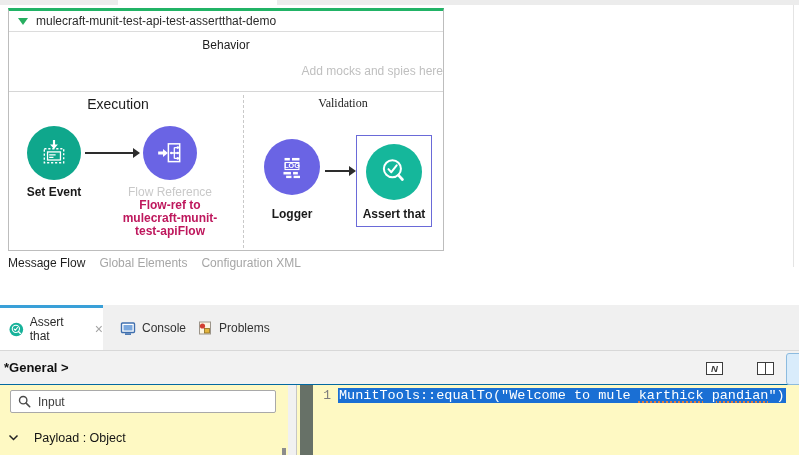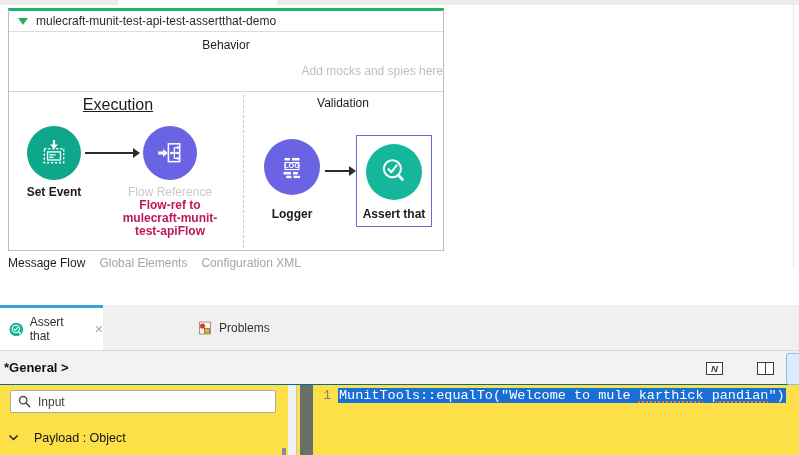--- a/index.html
+++ b/index.html
@@ -15,22 +15,22 @@
   .flow-box{position:absolute;left:8px;top:8px;width:436px;height:243px;box-sizing:border-box;
             background:#fff;border:1px solid #bdbdbd;border-top:3px solid #21b366;}
   .flow-title-row{position:absolute;left:0;top:0;width:100%;height:21px;box-sizing:border-box;
                   border-bottom:1px solid #dcdcdc;display:flex;align-items:center;padding-left:9px;}
   .collapse-tri{width:0;height:0;border-left:5px solid transparent;border-right:5px solid transparent;
                 border-top:7px solid #27ae60;}
   .flow-title{margin-left:8px;font-size:12px;color:#2b2b2b;}
   .behavior-label{position:absolute;top:27px;left:0;width:100%;text-align:center;font-size:12px;color:#1c1c1c;}
   .mocks-placeholder{position:absolute;top:53px;left:0;width:100%;text-align:right;font-size:12px;color:#bfbfbf;}
   .flow-divider{position:absolute;top:80px;left:0;width:100%;border-top:1px solid #d6d6d6;}
-  .exec-label{position:absolute;top:85px;left:0;width:218px;text-align:center;font-size:16px;color:#1c1c1c;text-decoration:underline;}
-  .valid-label{position:absolute;top:85px;left:234px;width:200px;text-align:center;font-size:12px;color:#1c1c1c;}
+  .exec-label{position:absolute;top:85px;left:0;width:218px;text-align:center;font-size:14px;color:#1c1c1c;}
+  .valid-label{position:absolute;top:85px;left:234px;width:200px;text-align:center;font-size:12px;color:#1c1c1c;font-family:Liberation Serif, serif;}
   .dashed-sep{position:absolute;top:84px;left:234px;width:0;height:153px;border-left:1px dashed #c9c9c9;}
 
   .node-circle{position:absolute;border-radius:50%;display:flex;align-items:center;justify-content:center;}
   .set-event{left:18px;top:115px;width:54px;height:54px;background:#0fa78c;}
   .flow-ref{left:134px;top:115px;width:54px;height:54px;background:#6a64e4;}
   .logger{left:255px;top:128px;width:56px;height:56px;background:#6a64e4;}
   .assert-sel{position:absolute;left:347px;top:124px;width:76px;height:92px;box-sizing:border-box;
               border:1px solid #6a6ad8;background:#fff;}
   .assert{left:357px;top:133px;width:56px;height:56px;background:#15b79b;}
   .node-label{position:absolute;font-size:12px;font-weight:600;color:#1a1a1a;text-align:center;}
@@ -65,21 +65,21 @@
                border-top:1px solid #d8d8d8;border-bottom:1px solid #0369a1;}
   .general-title{position:absolute;left:4px;top:9px;font-size:13px;font-weight:700;color:#111;}
   .n-icon{position:absolute;left:706px;top:11px;width:15px;height:11px;border:1.5px solid #3d3d3d;background:#fff;
           font-size:9.5px;font-weight:700;font-style:italic;color:#3d3d3d;display:flex;align-items:center;justify-content:center;}
   .split-icon{position:absolute;left:757px;top:11px;width:15px;height:11px;border:1.5px solid #3d3d3d;background:#fff;}
   .split-icon::after{content:"";position:absolute;left:6.5px;top:0;width:1.5px;height:100%;background:#3d3d3d;}
   .blue-btn{position:absolute;left:786px;top:2px;width:16px;height:30px;background:#d9ecfb;
             border:1px solid #8cbbdf;border-radius:3px;}
 
   
-  .content{position:absolute;left:0;top:385px;width:799px;height:70px;background:#fde047;}
+  .content{position:absolute;left:0;top:385px;width:799px;height:70px;background:#fef9c3;}
   .search-box{position:absolute;left:10px;top:5px;width:266px;height:23px;box-sizing:border-box;background:#fff;
               border:1px solid #a9a9a9;border-radius:2px;display:flex;align-items:center;gap:5px;padding-left:7px;}
   .search-input{border:none;outline:none;background:transparent;font-family:"Liberation Sans",sans-serif;
                 font-size:12px;color:#3c3c3c;width:210px;}
   .search-input::placeholder{color:#3c3c3c;opacity:1;}
   .payload-row{position:absolute;left:8px;top:46px;display:flex;align-items:center;gap:15px;
                font-size:12.5px;font-weight:500;color:#141414;}
   .mini-track{position:absolute;left:288px;top:0;width:8px;height:70px;background:#f1f1f1;}
   .mini-thumb{position:absolute;left:282px;top:63px;width:4px;height:7px;background:#8c8c8c;}
   .panel-border{position:absolute;left:296px;top:0;width:1px;height:70px;background:#c6c6c6;}
@@ -181,20 +181,28 @@
     <div class="view-tab active-tab">
       <svg width="15" height="15" viewBox="0 0 15 15">
         <circle cx="7.5" cy="7.5" r="7" fill="#17b29a"></circle>
         <circle cx="7" cy="6.8" r="3.7" stroke="#fff" stroke-width="1.1" fill="none"></circle>
         <path d="M5.4 7l1.2 1.3 2.1-2.8" stroke="#fff" stroke-width="1.1" fill="none" stroke-linecap="round" stroke-linejoin="round"></path>
         <path d="M9.7 9.6l1.9 2" stroke="#fff" stroke-width="1.3" stroke-linecap="round"></path>
       </svg>
       <span>Assert that</span>
       <span class="close-x">×</span>
     </div>
+    <div class="view-tab console-tab">
+      <svg width="16" height="16" viewBox="0 0 16 16">
+        <rect x="1.5" y="3" width="13" height="9.5" rx="1" fill="#fff" stroke="#3f6fae" stroke-width="1.4"></rect>
+        <rect x="3.5" y="5" width="9" height="5.5" fill="#7aa7dd"></rect>
+        <rect x="5" y="13.3" width="6" height="1.6" fill="#3f6fae"></rect>
+      </svg>
+      <span>Console</span>
+    </div>
     <div class="view-tab problems-tab">
       <svg width="16" height="16" viewBox="0 0 16 16">
         <rect x="2.5" y="2" width="11" height="12" fill="#fdf6e3" stroke="#9c958a" stroke-width="1"></rect>
         <rect x="7.5" y="8.5" width="5" height="4.5" fill="#e3b53e" stroke="#8a6d1f" stroke-width="0.8"></rect>
         <circle cx="5.5" cy="6" r="2.6" fill="#d23f31"></circle>
       </svg>
       <span>Problems</span>
     </div>
   </div>
 

